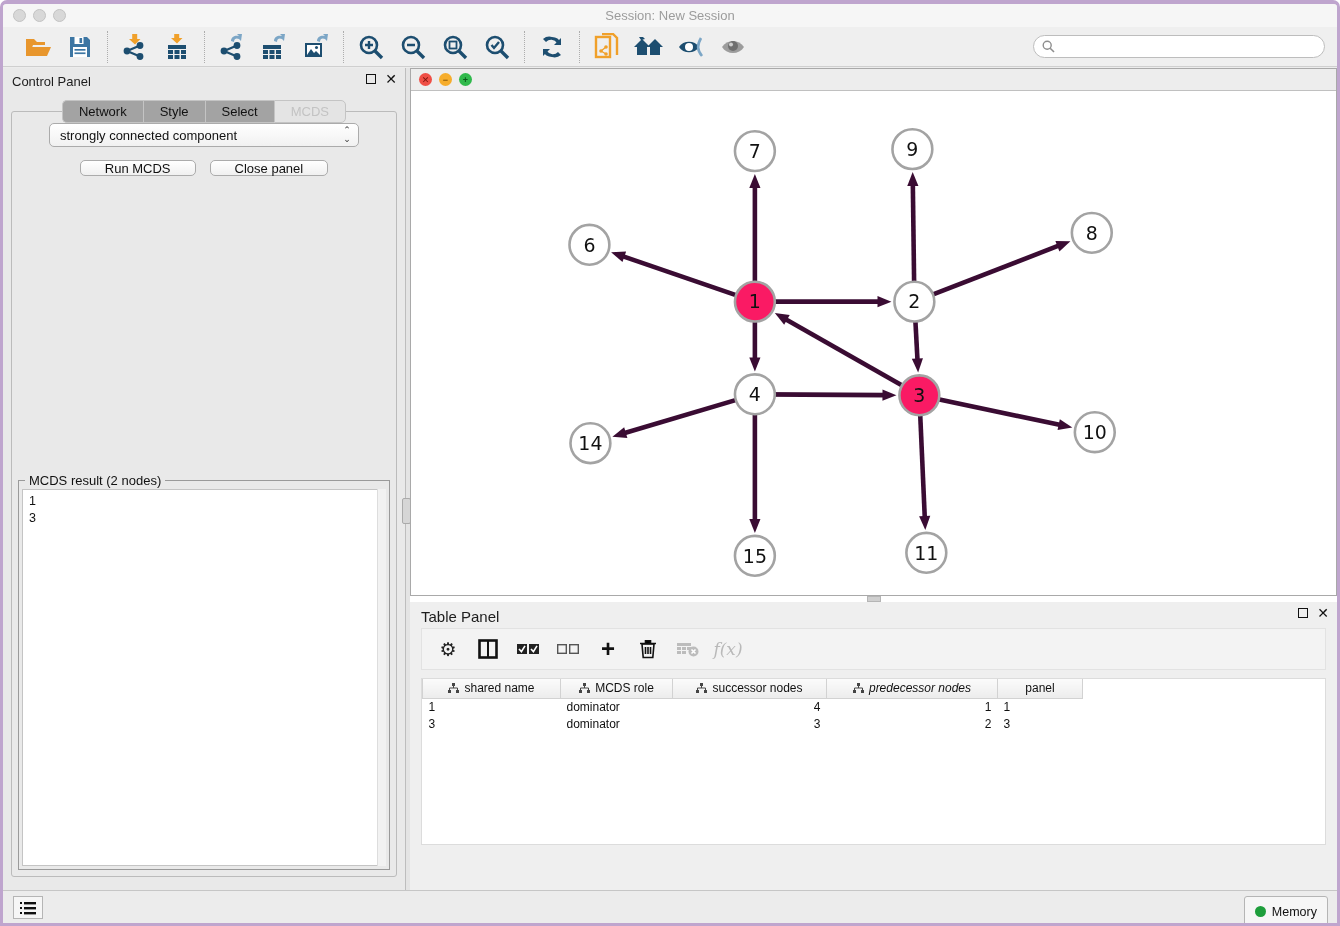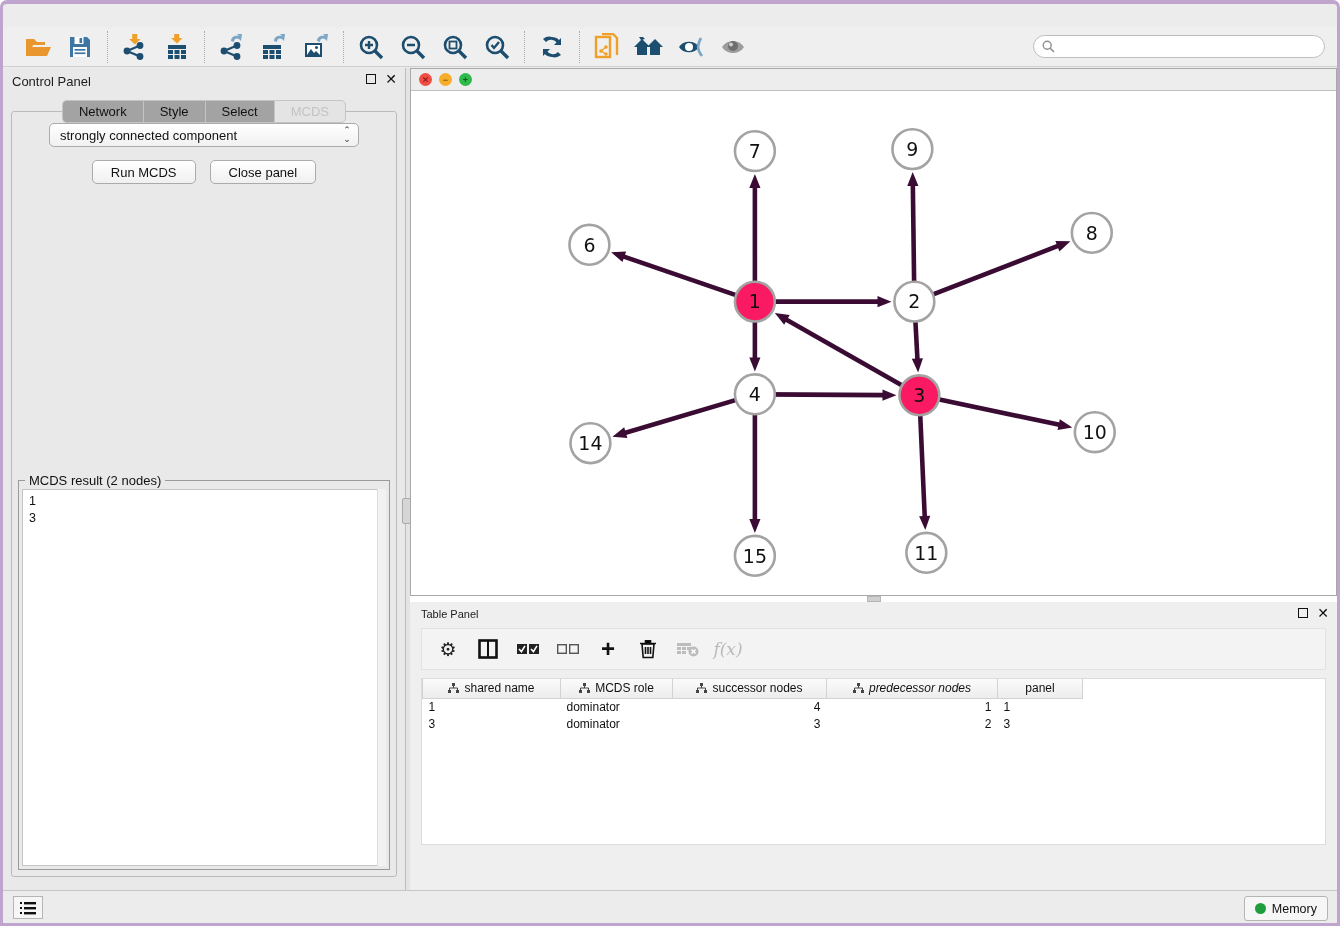--- a/index.html
+++ b/index.html
@@ -35,62 +35,68 @@
   .cp-tabs { position:absolute; left:0; right:0; top:32px; display:flex; justify-content:center; z-index:2; }
   .seg { border:1px solid #c4c4c4; background:#a3a3a3; font-size:13px; color:#111; padding:3px 16px; border-right:none; }
   .seg:first-child { border-radius:5px 0 0 5px; }
   .seg:last-child { border-radius:0 5px 5px 0; border-right:1px solid #c4c4c4;text-align:center; }
   .seg.inactive-look { background:#e4e4e4; color:#c3c3c3; }
   .cp-inner { position:absolute; left:8px; right:8px; top:43px; bottom:13px; border:1px solid #bbb; border-radius:3px; background:#e9e9e9; }
   .opt-label { margin-top:25px; text-align:center; font-size:13px; color:#111; }
   .select-box { position:relative; margin:11px auto 0; width:310px; height:24px; background:linear-gradient(#ffffff,#f1f1f1); border:1px solid #ababab; border-radius:5px; font-size:13px; display:flex; align-items:center; padding-left:10px; color:#111; }
   .stepper { position:absolute; right:4px; top:2px; width:14px; display:flex; flex-direction:column; align-items:center; line-height:9px; font-size:9px; color:#333; }
   .btnrow { display:flex; justify-content:center; gap:14px; margin-top:13px; }
-  .cbtn { height:24px; padding:0 18px; background:linear-gradient(#ffffff,#f0f0f0); border:1px solid #ababab; border-radius:5px; font-size:13px; color:#111; }
+  .cbtn { height:16px; padding:0 24px; background:linear-gradient(#ffffff,#f0f0f0); border:1px solid #ababab; border-radius:5px; font-size:13px; color:#111; }
   .result-box { position:absolute; left:6px; right:6px; top:368px; bottom:6px; border:1px solid #9a9a9a; background:#e9e9e9; }
   .result-legend { position:absolute; left:6px; top:-8px; background:#e9e9e9; padding:0 4px; font-size:13px; color:#111; }
   .result-area { position:absolute; left:3px; right:3px; top:8px; bottom:3px; background:#fff; border:1px solid #c4c4c4; font-size:12.5px; color:#111; padding:3px 0 0 6px; line-height:17px; white-space:pre; }
   .result-scroll { position:absolute; right:3px; top:8px; bottom:3px; width:9px; background:#f2f2f2; border-left:1px solid #ddd; }
 
   
   .net-window { position:absolute; left:0; top:0; right:0; height:528px; border:1px solid #a9a9a9; background:#fff; }
   .net-titlebar { position:relative; height:22px; background:#ededed; border-bottom:1px solid #c0c0c0; }
   .net-title { position:absolute; left:0; right:0; top:3px; text-align:center; font-size:13px; color:#222; }
   .light { position:absolute; top:4px; width:13px; height:13px; border-radius:50%; font-size:9px; font-weight:bold; display:flex; align-items:center; justify-content:center; }
   .net-canvas { position:absolute; left:0; right:0; top:22px; bottom:0; background:#fff; }
   .hsplit { position:absolute; left:0; right:0; top:528px; height:6px; background:#fff; }
   .hsplit .grip { position:absolute; left:50%; top:0px; width:14px; height:6px; margin-left:-7px; background:#cfcfcf; border:1px solid #b5b5b5; }
 
   
   .table-panel { position:absolute; left:0; right:0; top:534px; bottom:0; background:#efefef; }
-  .tp-title { position:absolute; left:11px; top:6px; font-size:11px; color:#1d1d1d; }
+  .tp-title { position:absolute; left:11px; top:6px; font-size:15px; color:#1d1d1d; }
   .tp-toolbar { position:absolute; left:11px; right:11px; top:26px; height:42px; background:#f3f3f3; border:1px solid #e2e2e2; display:flex; align-items:center; padding-left:8px; gap:4px; }
   .tp-ico { width:36px; height:30px; display:flex; align-items:center; justify-content:center; }
   .gear { font-size:19px; color:#222; font-family:"DejaVu Sans",sans-serif; }
   .plus { font-size:24px; font-weight:bold; color:#111; line-height:20px; }
   .fx { font-family:"DejaVu Serif",serif; font-style:italic; font-size:17px; color:#b9b9b9; }
   .tp-tablewrap { position:absolute; left:11px; right:11px; top:76px; bottom:45px; background:#fff; border:1px solid #dcdcdc; overflow:hidden; }
   table.nodetable { border-collapse:collapse; font-size:12px; color:#111;padding-left:44px; }
   table.nodetable th { background:linear-gradient(#fbfbfb,#ececec); border:1px solid #d2d2d2; border-top:none; font-weight:normal; height:19px; padding:0 4px; white-space:nowrap; }
   table.nodetable td { height:17px; padding:0 6px; white-space:nowrap; }
   .th-inner { display:flex; align-items:center; justify-content:center; gap:5px; }
   .tp-tabs { position:absolute; left:0; right:0; bottom:13px; display:flex; justify-content:center; }
   .tp-tabs .seg { padding:3px 14px; }
 
   
   .statusbar { position:absolute; left:0; right:0; bottom:0; height:33px; background:#ececec; border-top:1px solid #c6c6c6; }
   .list-btn { position:absolute; left:10px; top:5px; width:30px; height:23px; background:#f6f6f6; border:1px solid #b5b5b5; display:flex; align-items:center; justify-content:center; }
-  .mem-btn { position:absolute; right:9px; top:5px; height:25px; background:#f6f6f6; border:1px solid #b5b5b5; border-radius:3px; display:flex; align-items:center; gap:6px; padding:0 10px; font-size:12.5px; color:#111; }
+  .mem-btn { position:absolute; right:9px; top:5px; height:31px; background:#f6f6f6; border:1px solid #b5b5b5; border-radius:3px; display:flex; align-items:center; gap:6px; padding:0 10px; font-size:12.5px; color:#111; }
   .mem-dot { width:11px; height:11px; border-radius:50%; background:#1e9e3c; }
 </style>
 </head>
 <body>
 
 <div class="window">
 
+  <div class="titlebar">
+    <div class="tl-dot" style="left:10px"></div>
+    <div class="tl-dot" style="left:30px"></div>
+    <div class="tl-dot" style="left:50px"></div>
+    <div class="title-text">Session: New Session</div>
+  </div>
 
   <div class="toolbar">
     <div class="tbgroup">
       <div class="tbicon">
         <svg width="27" height="24" viewBox="0 0 27 24">
             <path fill="#e8962d" d="M1 4h8l3 3h8v3H8l-4 11H1z"></path>
             <path fill="#e8962d" d="M6 12h20l-4 9H3z"></path>
           </svg>
       </div>
       <div class="tbicon">

